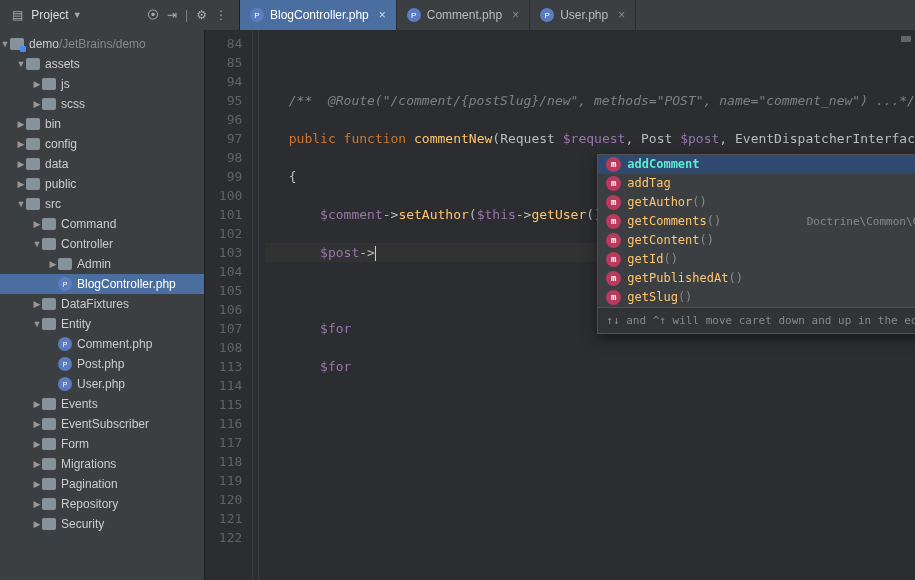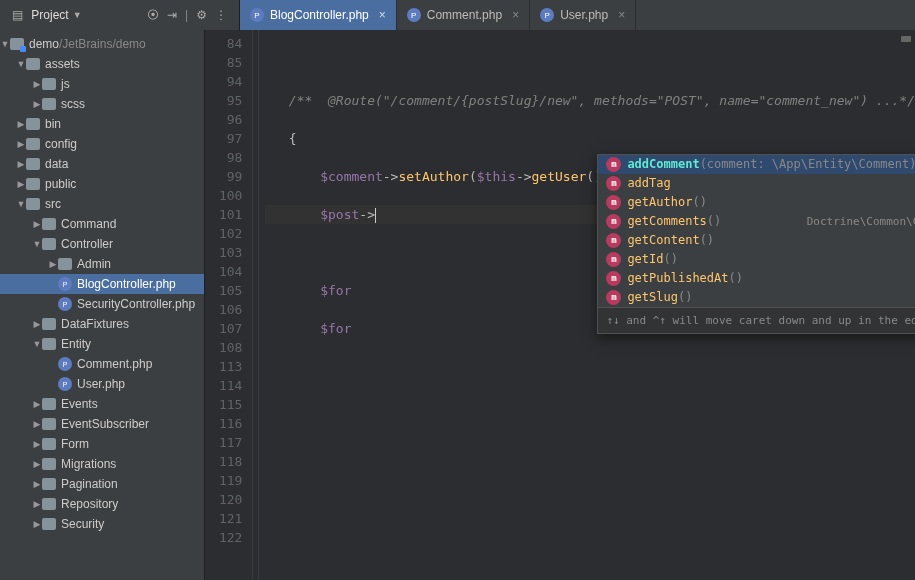--- a/index.html
+++ b/index.html
@@ -159,42 +159,42 @@
         <span class="fold"></span>
         <span>Admin</span>
       </div>
       <div class="row sel">
         <span class="ind" style="width:48px"></span>
         <span class="tw"></span>
         <span class="php-f">P</span>
         <span>BlogController.php</span>
       </div>
       <div class="row">
-        <span class="ind" style="width:48px"></span>
-        <span class="tw"></span>
-        <span class="php-f">P</span>
-        <span>SecurityController.php</span>
-      </div>
-      <div class="row">
         <span class="ind" style="width:32px"></span>
         <span class="tw">▶</span>
         <span class="fold"></span>
         <span>DataFixtures</span>
       </div>
       <div class="row">
         <span class="ind" style="width:32px"></span>
         <span class="tw">▼</span>
         <span class="fold"></span>
         <span>Entity</span>
       </div>
       <div class="row">
         <span class="ind" style="width:48px"></span>
         <span class="tw"></span>
         <span class="php-f">P</span>
         <span>Comment.php</span>
+      </div>
+      <div class="row">
+        <span class="ind" style="width:48px"></span>
+        <span class="tw"></span>
+        <span class="php-f">P</span>
+        <span>Post.php</span>
       </div>
       <div class="row">
         <span class="ind" style="width:48px"></span>
         <span class="tw"></span>
         <span class="php-f">P</span>
         <span>User.php</span>
       </div>
       <div class="row">
         <span class="ind" style="width:32px"></span>
         <span class="tw">▶</span>
@@ -265,20 +265,21 @@
         <div>118</div>
         <div>119</div>
         <div>120</div>
         <div>121</div>
         <div>122</div>
       </div>
     <div class="sep"></div>
     <div class="code">
 <div class="ln"></div>
 <div class="ln">   <span class="cmt">/**  @Route("/comment/{postSlug}/new", methods="POST", name="comment_new") ...*/</span></div>
+<div class="ln">   <span class="kw">public</span> <span class="kw">function</span> <span class="fn">commentNew</span><span>(Request </span><span class="var">$request</span><span>, Post </span><span class="var">$post</span><span>, EventDispatcherInterfac</span></div>
 <div class="ln">   <span>{</span></div>
 <div class="ln">       <span class="var">$comment</span><span>-&gt;</span><span class="fn">setAuthor</span><span>(</span><span class="var">$this</span><span>-&gt;</span><span class="fn">getUser</span><span>());</span></div>
 <div class="ln hlrow">       <span class="var">$post</span><span>-&gt;</span><span class="cursor"></span></div>
 <div class="ln"></div>
 <div class="ln">       <span class="var">$for</span></div>
 <div class="ln">       <span class="var">$for</span></div>
 <div class="ln"></div>
 <div class="ln"></div>
 <div class="ln"></div>
 
@@ -294,21 +295,20 @@
 
 
 
     </div>
 
     <div class="popup">
       <div id="pop-list">
           <div class="pop-row sel">
             <span class="m-ic">m</span>
             <span class="pname">addComment</span>
-            <span class="psig">(comment: \App\Entity\Comment)</span>
             <span class="pfill"></span>
           </div>
           <div class="pop-row">
             <span class="m-ic">m</span>
             <span class="pname">addTag</span>
             <span class="pfill"></span>
           </div>
           <div class="pop-row">
             <span class="m-ic">m</span>
             <span class="pname">getAuthor</span>

